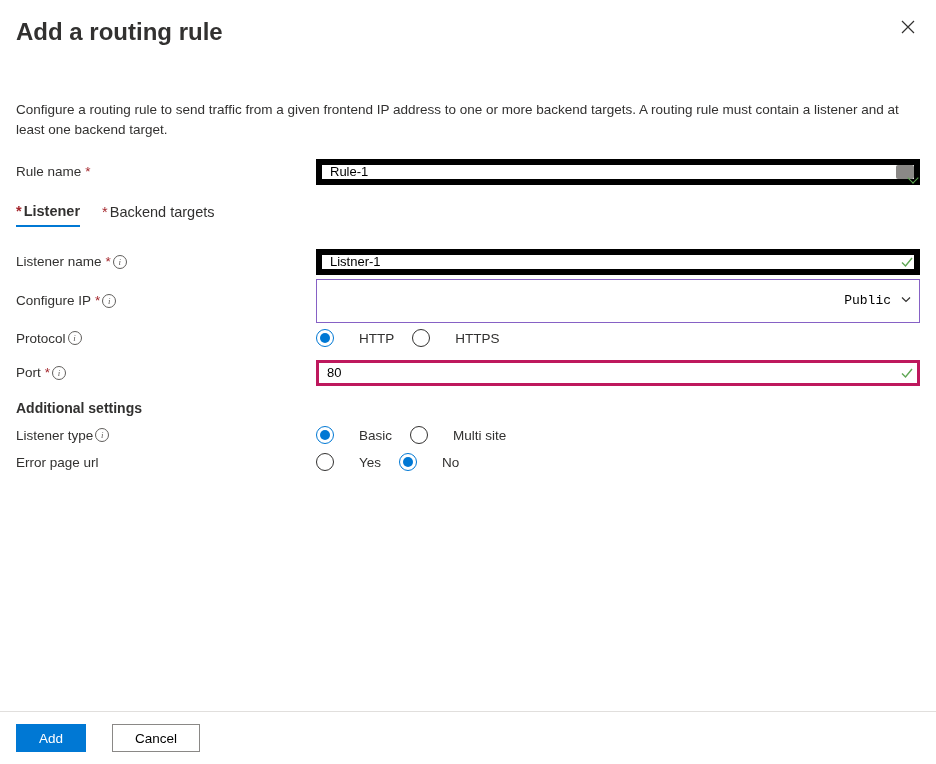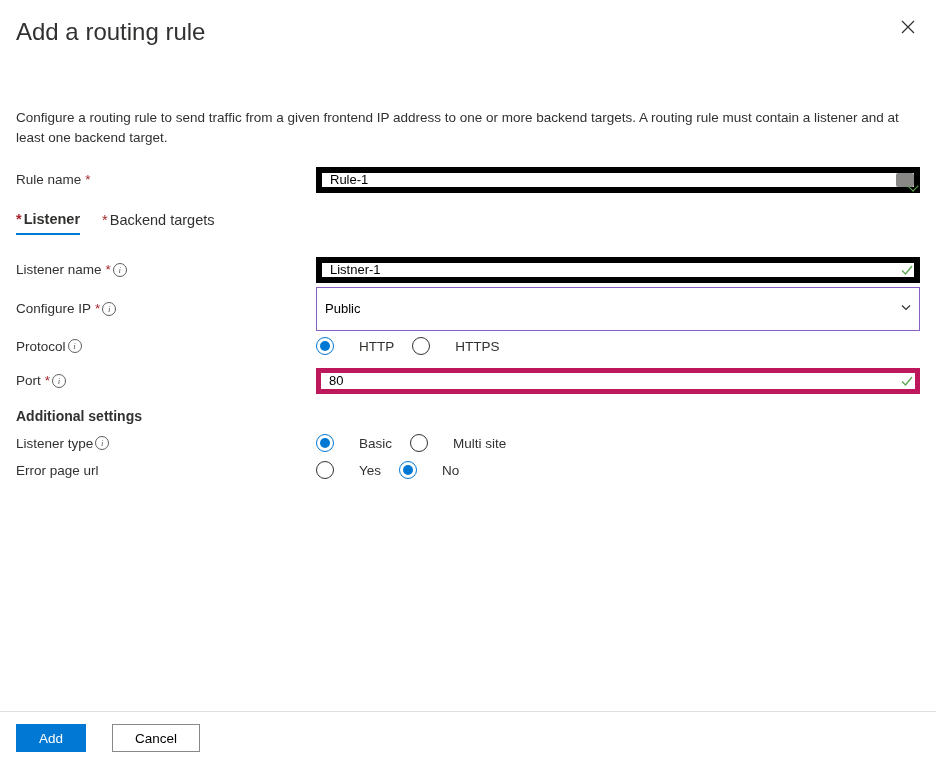--- a/index.html
+++ b/index.html
@@ -14,22 +14,22 @@
     overflow: hidden;
   }
   .panel {
     padding: 18px 16px 0 16px;
     height: 100%;
     display: flex;
     flex-direction: column;
   }
   h1 {
     font-size: 24px;
-    font-weight: 400;
-    margin-bottom: 12px;
+    font-weight: 700;
+    margin-bottom: 4px;
   }
   .close-btn {
     position: absolute;
     top: 18px;
     right: 18px;
     cursor: pointer;
     width: 20px;
     height: 20px;
     display: flex;
     align-items: center;
@@ -109,21 +109,21 @@
   .section-title {
     font-weight: 600;
     font-size: 14px;
     margin: 14px 0 8px 0;
   }
   
   .text-input {
     width: 100%;
     height: 26px;
     padding: 2px 30px 2px 8px;
-    border: 5px solid #be185d;
+    border: 3px solid #be185d;
     font-family: inherit;
     font-size: 13px;
     outline: none;
   }
   .text-input.active {
     border: 6px solid #000000;
   }
   .input-wrap {
     position: relative;
     width: 100%;
@@ -152,27 +152,28 @@
   }
   .dropdown {
     position: relative;
     width: 100%;
   }
   .dropdown-input {
     width: 100%;
     height: 44px;
     padding: 2px 28px 2px 8px;
     border: 1px solid #8661c5;
-    font-family: Liberation Sans, sans-serif;
+    font-family: Liberation Mono, monospace;
     font-size: 13px;
     background: #fff;
     text-align: left;
     cursor: pointer;
     display: flex;
     align-items: center;
+    justify-content: flex-end;
   }
   .chevron {
     position: absolute;
     right: 8px;
     top: 50%;
     transform: translateY(-50%);
   }
   
   .radio-group {
     display: flex;

